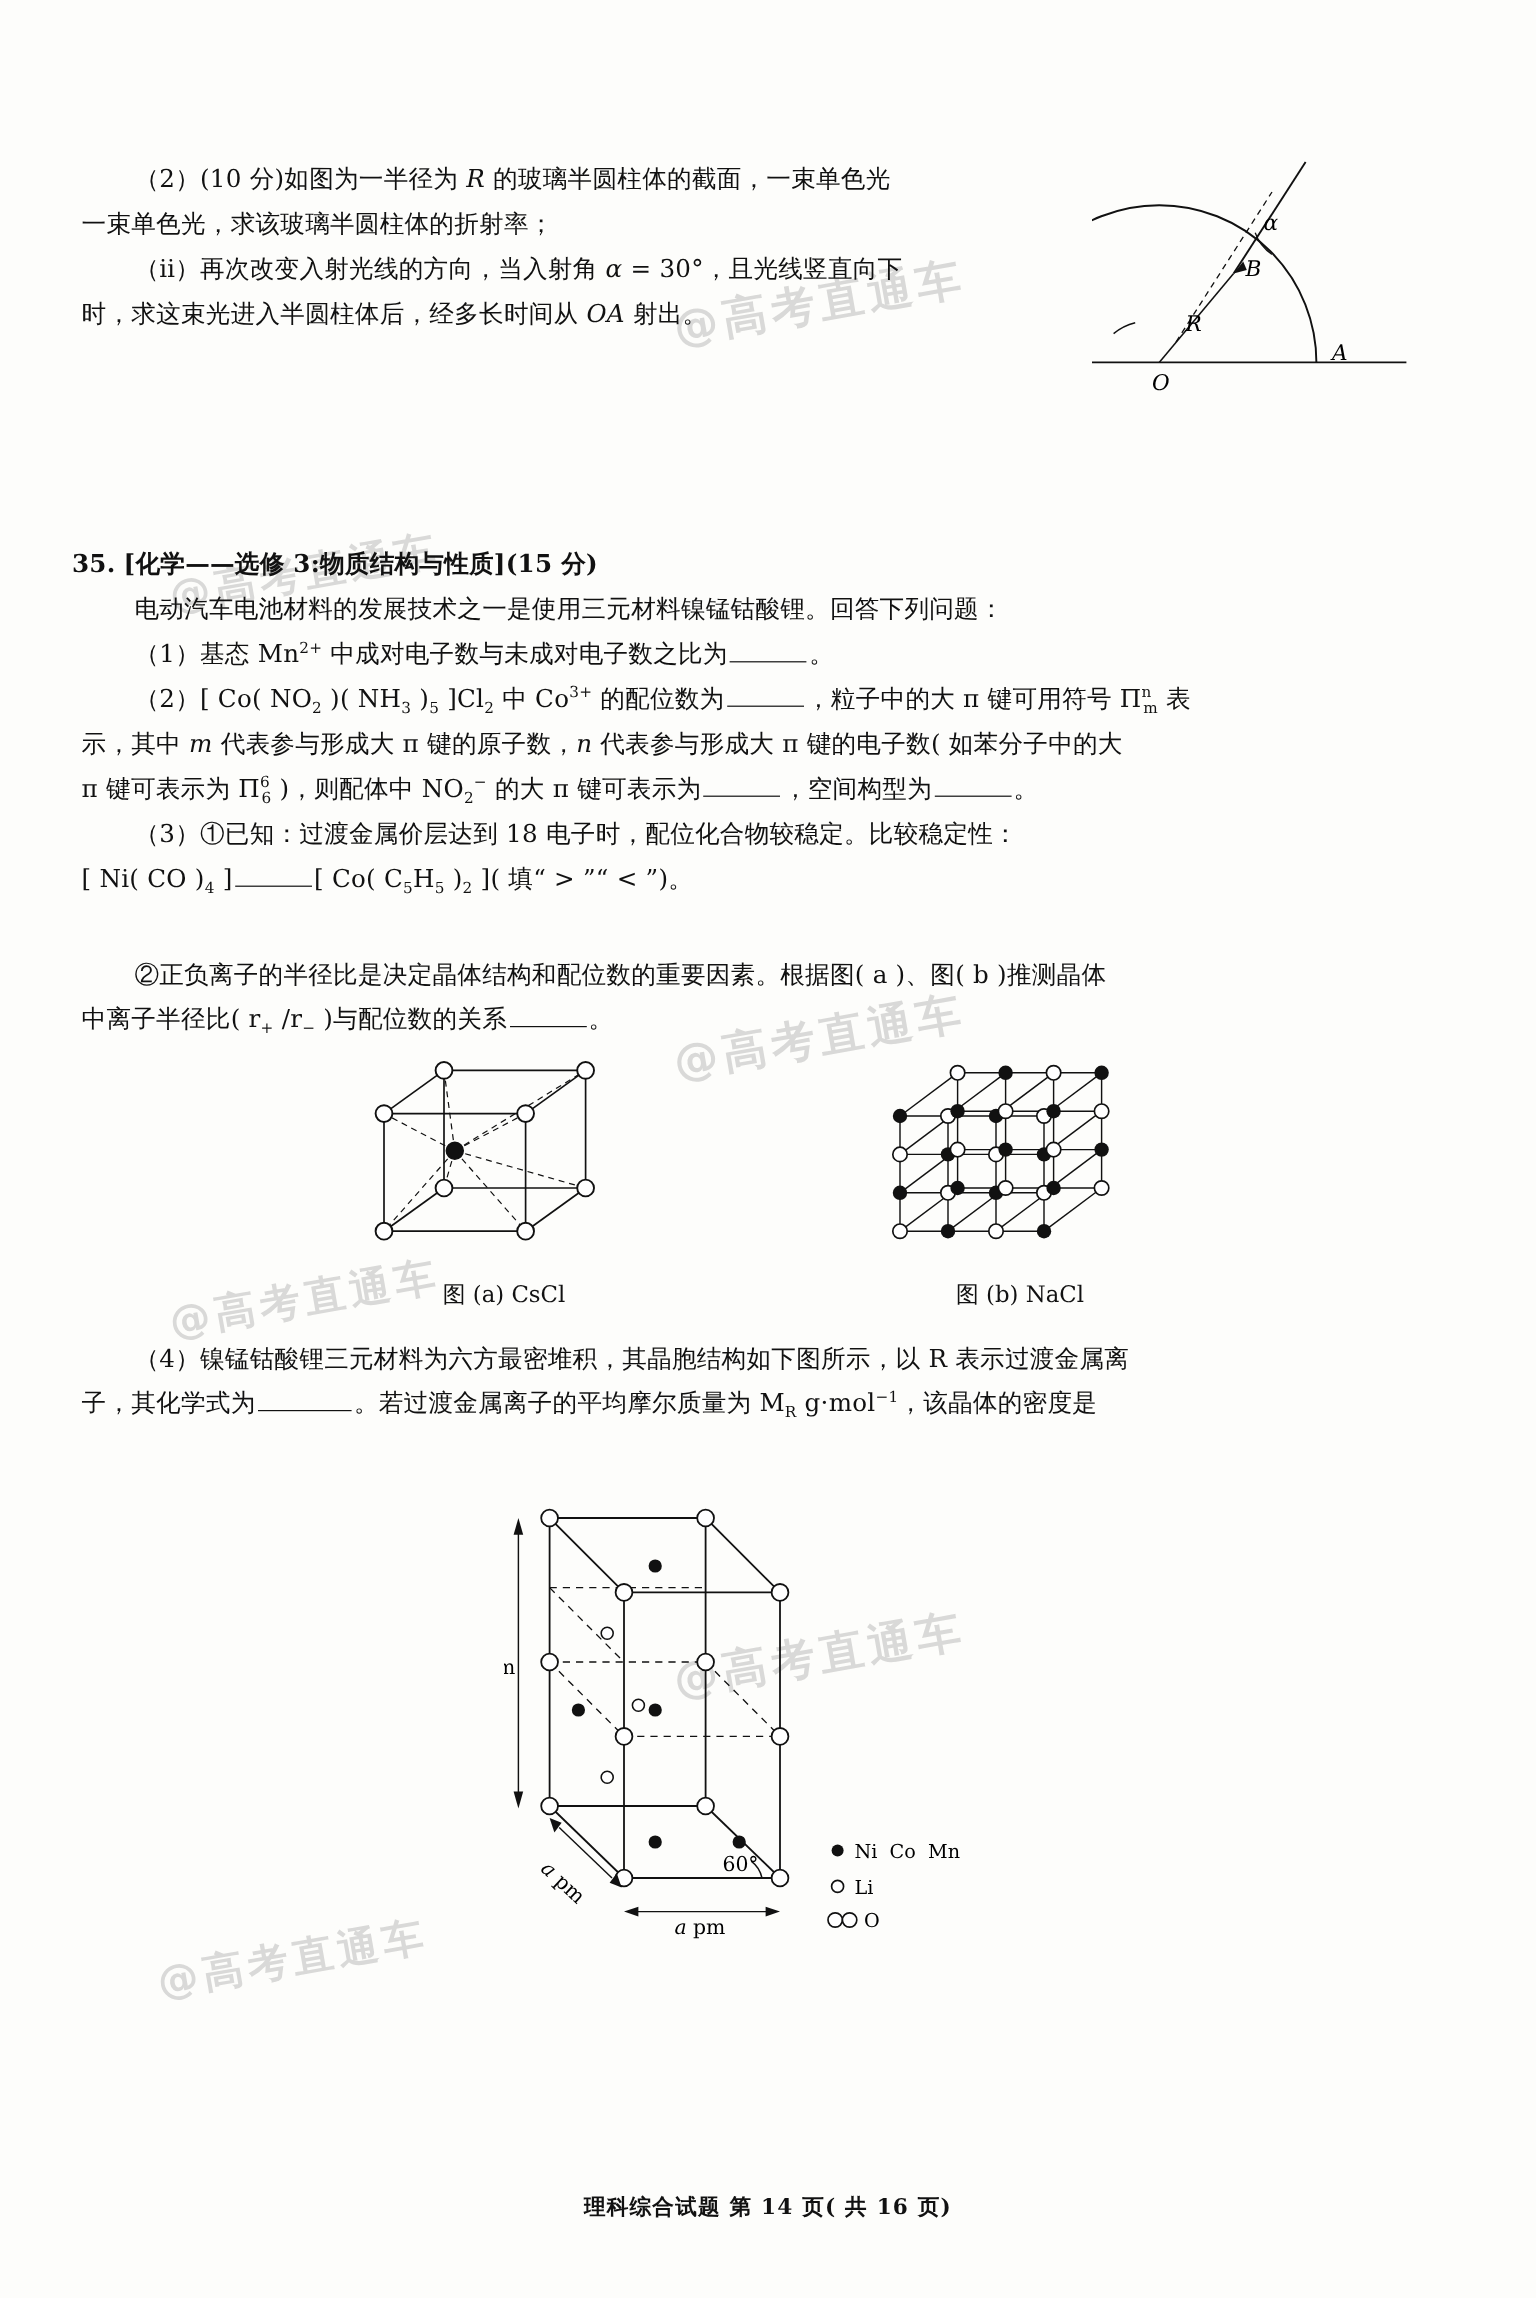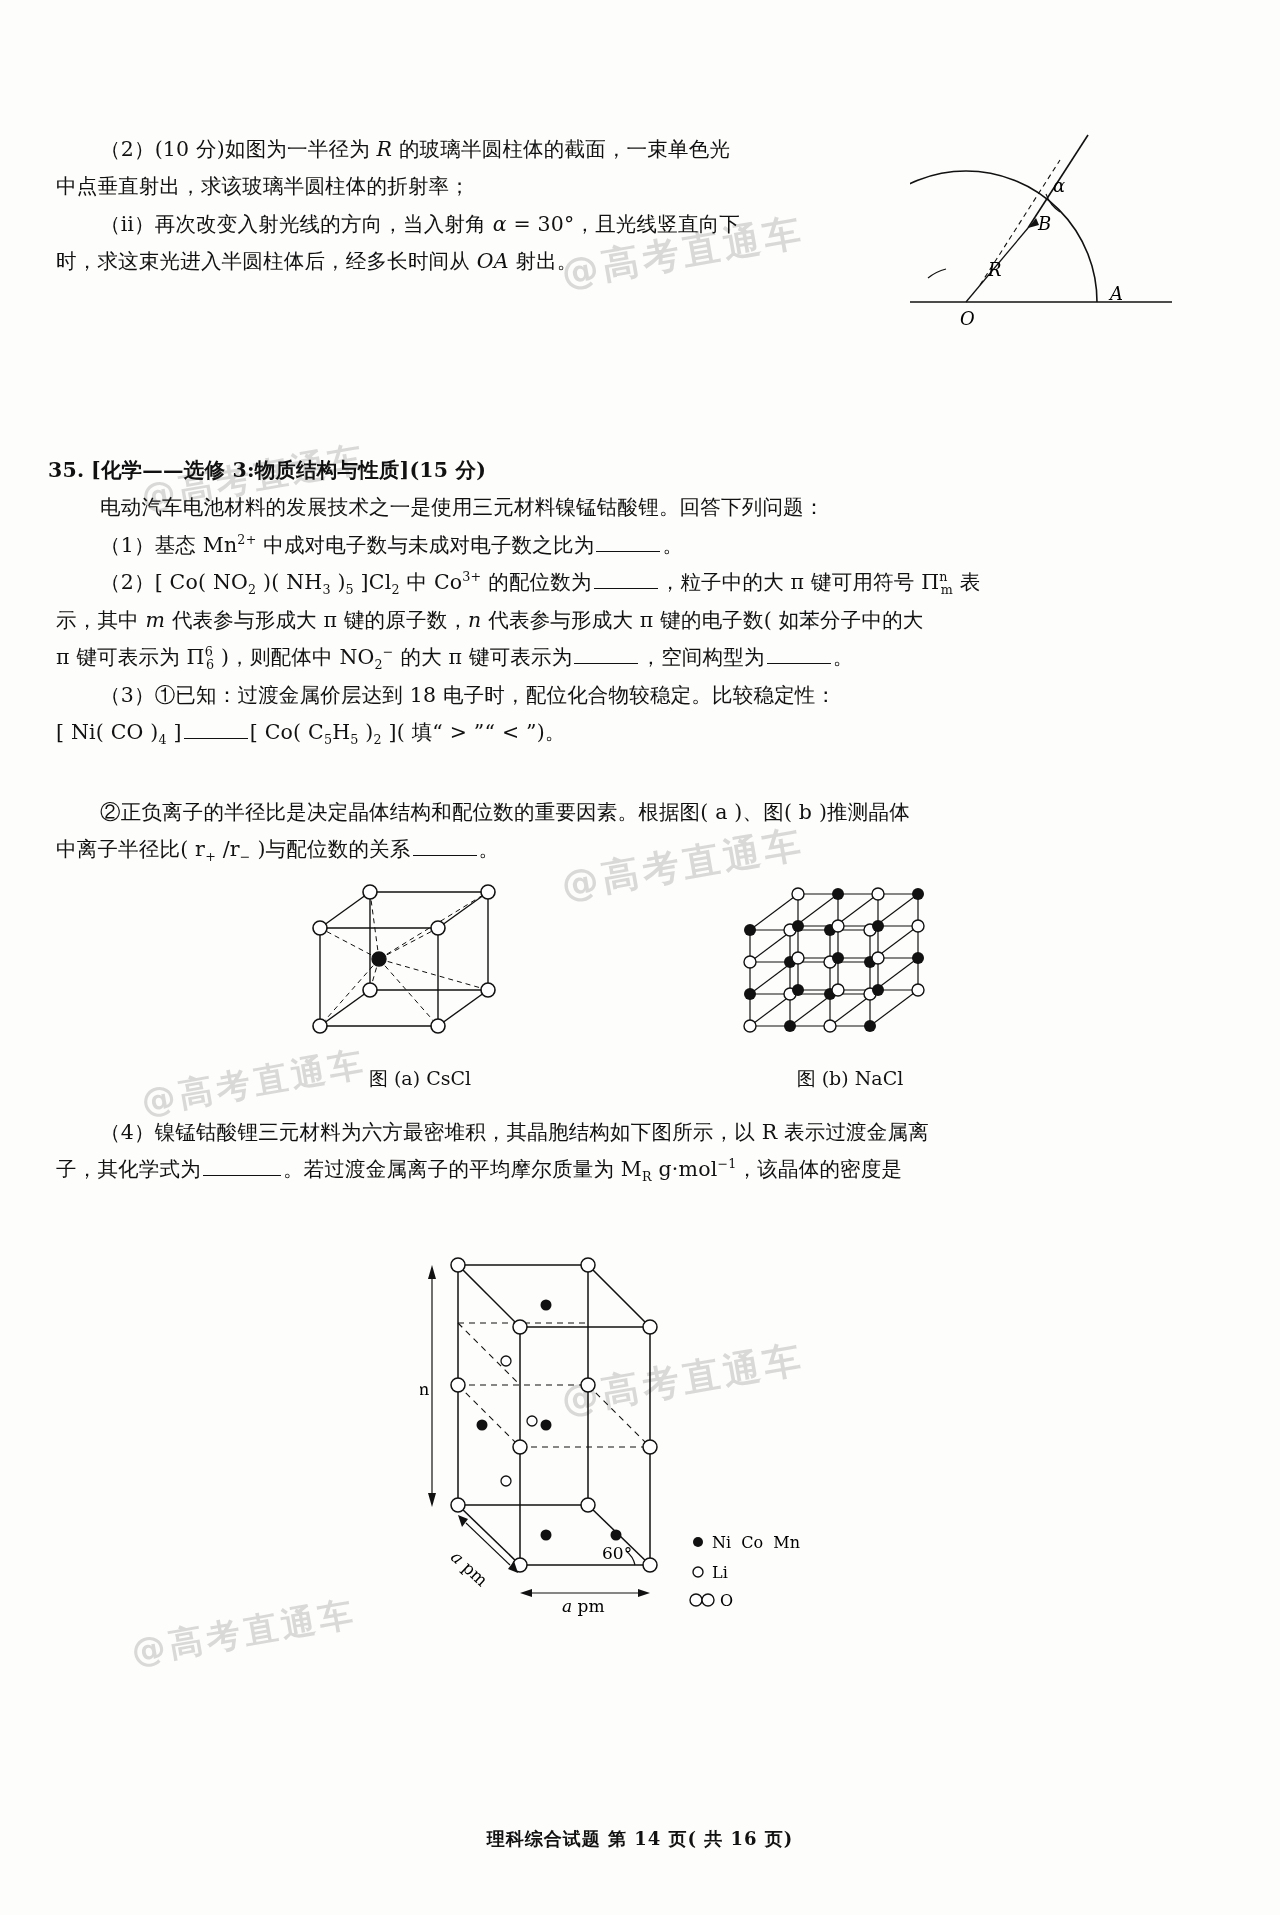--- a/index.html
+++ b/index.html
@@ -10,21 +10,21 @@
     color:#111;
     position:relative;
     overflow:hidden;
   }
   .page{
     position:absolute;
     left:0;top:0;width:1280px;height:1915px;
   }
   .content{
     position:absolute;
-    left:56px;top:120px;width:1150px;
+    left:68px;top:120px;width:1150px;
   }
   p{margin:0 0 2px 0;line-height:1.72;font-size:20.5px;letter-spacing:0.2px;}
   .indent{text-indent:44px;}
   .indent2{text-indent:28px;margin-top:44px;}
   .noind{text-indent:0;}
   .blank{display:inline-block;border-bottom:1px solid #111;width:64px;height:14px;margin:0 2px;}
   .blank.lg{width:78px;}
   i,.it{font-style:italic;font-family:"DejaVu Serif","Liberation Serif",serif;}
   .up{vertical-align:super;font-size:0.62em;}
   .dn{vertical-align:sub;font-size:0.62em;}
@@ -65,21 +65,21 @@
   <div class="wm" style="left:560px;top:840px;">@高考直通车</div>
   <div class="wm wm2" style="left:140px;top:1060px;">@高考直通车</div>
   <div class="wm" style="left:560px;top:1355px;">@高考直通车</div>
   <div class="wm wm2" style="left:130px;top:1610px;">@高考直通车</div>
 
   <div class="content" style="top:132px;">
     <p class="indent">
       （2）(10&nbsp;分)如图为一半径为&nbsp;<i>R</i>&nbsp;的玻璃半圆柱体的截面，一束单色光
     </p>
     <p>
-      中点垂直射出，求该玻璃半圆柱体的折射率；
+      一束单色光，求该玻璃半圆柱体的折射率；
     </p>
     <p class="indent">
       （ⅱ）再次改变入射光线的方向，当入射角&nbsp;<i>α</i>&nbsp;=&nbsp;30°，且光线竖直向下
     </p>
     <p>
       时，求这束光进入半圆柱体后，经多长时间从&nbsp;<i>OA</i>&nbsp;射出。
     </p>
   </div>
 
   <div class="fig" style="left:910px;top:130px;width:320px;height:240px;">

